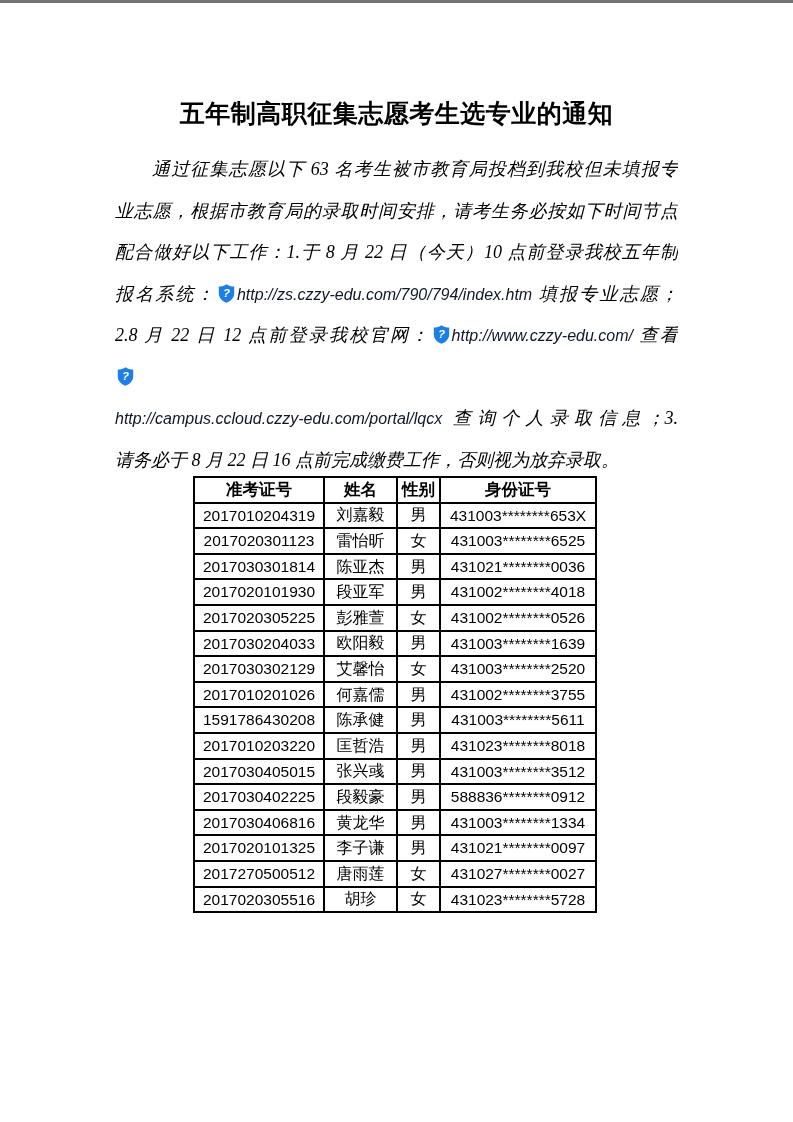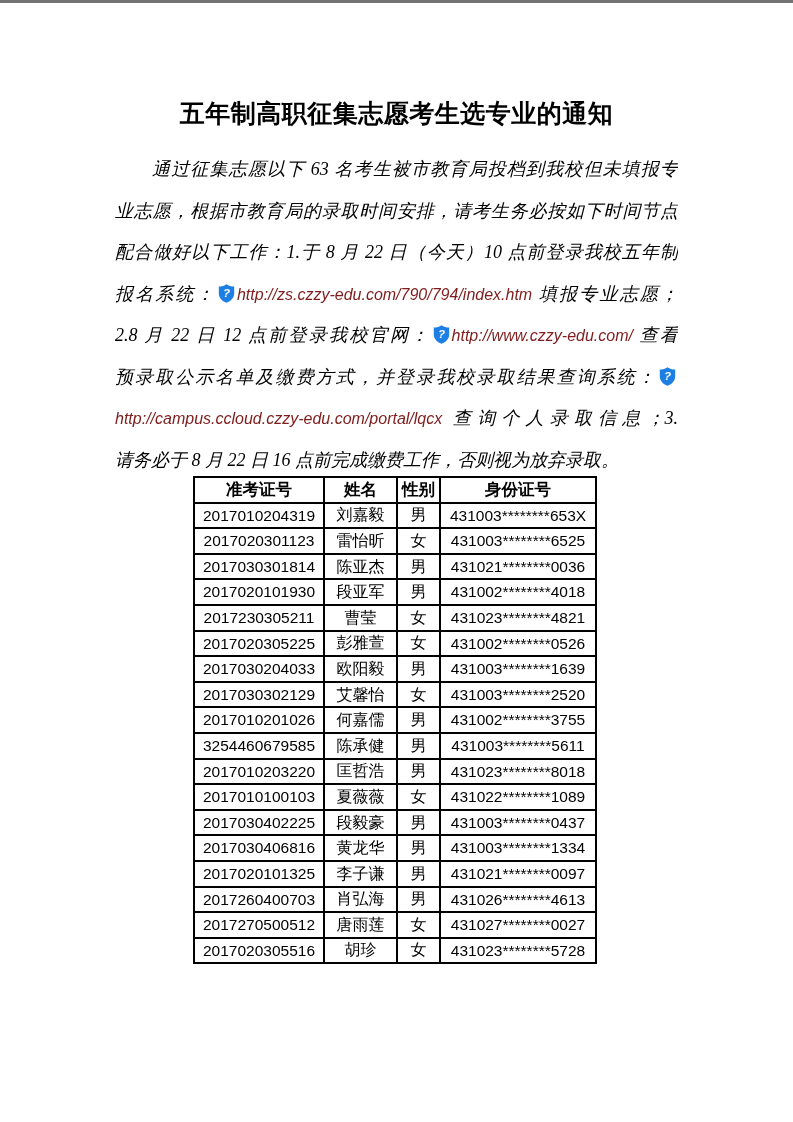--- a/index.html
+++ b/index.html
@@ -38,21 +38,21 @@
     height: 41.5px;
     line-height: 41.5px;
     overflow: hidden;
   }
   .line.just {
     text-align: justify;
     text-align-last: justify;
   }
   .line.indent span:first-child { padding-left: 37px; }
   .doc-link {
-    color: #7f1d1d;
+    color: #0f172a;
     text-decoration: none;
     font-family: "Liberation Sans", sans-serif;
     font-size: 16px;
   }
   .link-icon {
     display: inline-block;
     width: 17px;
     height: 19px;
     margin: 0 2px;
     vertical-align: -3px;
@@ -100,21 +100,21 @@
       <div class="line just"><span>业志愿，根据市教育局的录取时间安排，请考生务必按如下时间节点</span></div>
       <div class="line just"><span>配合做好以下工作：1.于 8 月 22 日（今天）10 点前登录我校五年制</span></div>
       <div class="line just"><span>报名系统：</span><span class="link-icon"><svg width="17" height="19" viewBox="0 0 17 19">
             <path d="M8.5 0.3 C10.5 1.9 13.4 2.5 16.2 2.6 L16.2 9.2 C16.2 13.8 13.1 16.9 8.5 18.7 C3.9 16.9 0.8 13.8 0.8 9.2 L0.8 2.6 C3.6 2.5 6.5 1.9 8.5 0.3 Z" fill="#1d7fe3"></path>
             <text x="8.5" y="13" text-anchor="middle" font-size="11.5" font-weight="bold" fill="#ffffff" font-family="Liberation Sans, sans-serif">?</text>
           </svg></span><a class="doc-link" href="#">http://zs.czzy-edu.com/790/794/index.htm</a><span> 填报专业志愿；</span></div>
       <div class="line just"><span>2.8 月 22 日 12 点前登录我校官网：</span><span class="link-icon"><svg width="17" height="19" viewBox="0 0 17 19">
             <path d="M8.5 0.3 C10.5 1.9 13.4 2.5 16.2 2.6 L16.2 9.2 C16.2 13.8 13.1 16.9 8.5 18.7 C3.9 16.9 0.8 13.8 0.8 9.2 L0.8 2.6 C3.6 2.5 6.5 1.9 8.5 0.3 Z" fill="#1d7fe3"></path>
             <text x="8.5" y="13" text-anchor="middle" font-size="11.5" font-weight="bold" fill="#ffffff" font-family="Liberation Sans, sans-serif">?</text>
           </svg></span><a class="doc-link" href="#">http://www.czzy-edu.com/</a><span> 查看</span></div>
-      <div class="line just"><span>预录取公示名单及缴费方式，并登录我校录取结果查询系统：</span><span class="link-icon"><svg width="17" height="19" viewBox="0 0 17 19">
+      <div class="line just"><span class="link-icon"><svg width="17" height="19" viewBox="0 0 17 19">
             <path d="M8.5 0.3 C10.5 1.9 13.4 2.5 16.2 2.6 L16.2 9.2 C16.2 13.8 13.1 16.9 8.5 18.7 C3.9 16.9 0.8 13.8 0.8 9.2 L0.8 2.6 C3.6 2.5 6.5 1.9 8.5 0.3 Z" fill="#1d7fe3"></path>
             <text x="8.5" y="13" text-anchor="middle" font-size="11.5" font-weight="bold" fill="#ffffff" font-family="Liberation Sans, sans-serif">?</text>
           </svg></span></div>
       <div class="line just"><a class="doc-link" href="#">http://campus.ccloud.czzy-edu.com/portal/lqcx</a><span> 查询个人录取信息；3.</span></div>
       <div class="line"><span>请务必于 8 月 22 日 16 点前完成缴费工作，否则视为放弃录取。</span></div>
     </div>
 
   <table class="students">
     <colgroup>
       <col style="width:130px">
@@ -149,26 +149,20 @@
           <td class="gender-cell">男</td>
           <td class="id-no-cell">431021********0036</td>
         </tr>
         <tr>
           <td class="exam-no-cell">2017020101930</td>
           <td class="name-cell">段亚军</td>
           <td class="gender-cell">男</td>
           <td class="id-no-cell">431002********4018</td>
         </tr>
         <tr>
-          <td class="exam-no-cell">2017230305211</td>
-          <td class="name-cell">曹莹</td>
-          <td class="gender-cell">女</td>
-          <td class="id-no-cell">431023********4821</td>
-        </tr>
-        <tr>
           <td class="exam-no-cell">2017020305225</td>
           <td class="name-cell">彭雅萱</td>
           <td class="gender-cell">女</td>
           <td class="id-no-cell">431002********0526</td>
         </tr>
         <tr>
           <td class="exam-no-cell">2017030204033</td>
           <td class="name-cell">欧阳毅</td>
           <td class="gender-cell">男</td>
           <td class="id-no-cell">431003********1639</td>
@@ -179,60 +173,54 @@
           <td class="gender-cell">女</td>
           <td class="id-no-cell">431003********2520</td>
         </tr>
         <tr>
           <td class="exam-no-cell">2017010201026</td>
           <td class="name-cell">何嘉儒</td>
           <td class="gender-cell">男</td>
           <td class="id-no-cell">431002********3755</td>
         </tr>
         <tr>
-          <td class="exam-no-cell">3254460679585</td>
+          <td class="exam-no-cell">1591786430208</td>
           <td class="name-cell">陈承健</td>
           <td class="gender-cell">男</td>
           <td class="id-no-cell">431003********5611</td>
         </tr>
         <tr>
           <td class="exam-no-cell">2017010203220</td>
           <td class="name-cell">匡哲浩</td>
           <td class="gender-cell">男</td>
           <td class="id-no-cell">431023********8018</td>
         </tr>
         <tr>
-          <td class="exam-no-cell">2017010100103</td>
-          <td class="name-cell">夏薇薇</td>
-          <td class="gender-cell">女</td>
-          <td class="id-no-cell">431022********1089</td>
+          <td class="exam-no-cell">2017030405015</td>
+          <td class="name-cell">张兴彧</td>
+          <td class="gender-cell">男</td>
+          <td class="id-no-cell">431003********3512</td>
         </tr>
         <tr>
           <td class="exam-no-cell">2017030402225</td>
           <td class="name-cell">段毅豪</td>
           <td class="gender-cell">男</td>
-          <td class="id-no-cell">431003********0437</td>
+          <td class="id-no-cell">588836********0912</td>
         </tr>
         <tr>
           <td class="exam-no-cell">2017030406816</td>
           <td class="name-cell">黄龙华</td>
           <td class="gender-cell">男</td>
           <td class="id-no-cell">431003********1334</td>
         </tr>
         <tr>
           <td class="exam-no-cell">2017020101325</td>
           <td class="name-cell">李子谦</td>
           <td class="gender-cell">男</td>
           <td class="id-no-cell">431021********0097</td>
-        </tr>
-        <tr>
-          <td class="exam-no-cell">2017260400703</td>
-          <td class="name-cell">肖弘海</td>
-          <td class="gender-cell">男</td>
-          <td class="id-no-cell">431026********4613</td>
         </tr>
         <tr>
           <td class="exam-no-cell">2017270500512</td>
           <td class="name-cell">唐雨莲</td>
           <td class="gender-cell">女</td>
           <td class="id-no-cell">431027********0027</td>
         </tr>
         <tr>
           <td class="exam-no-cell">2017020305516</td>
           <td class="name-cell">胡珍</td>

